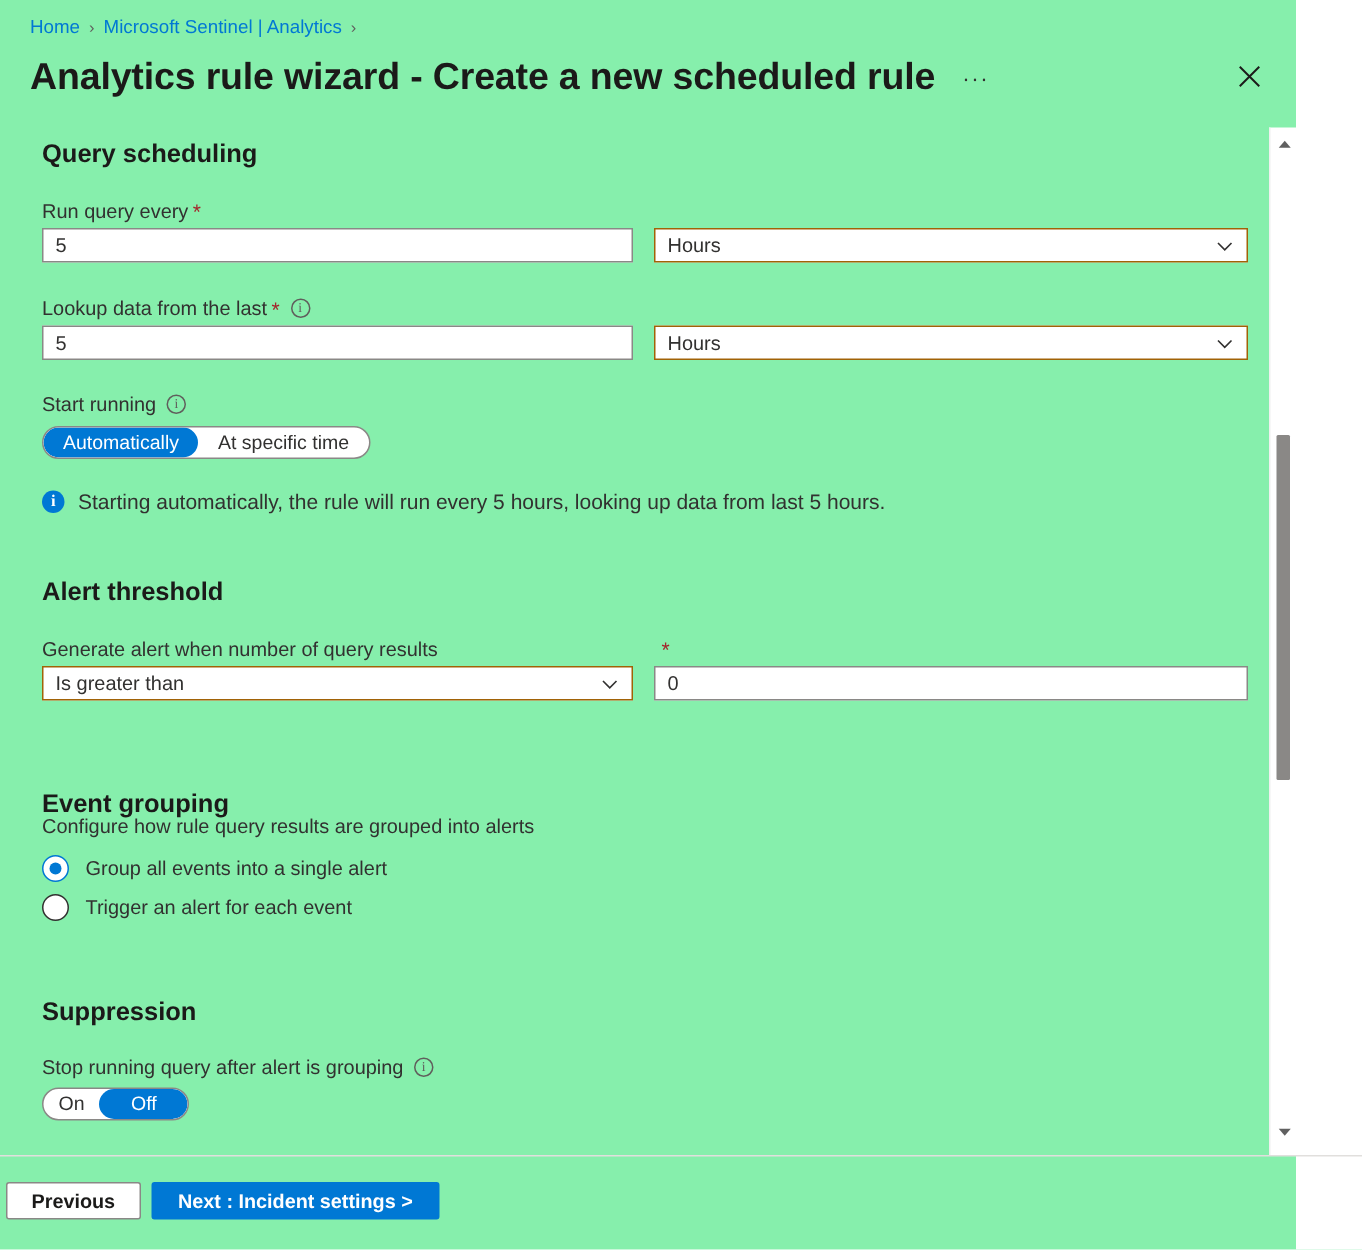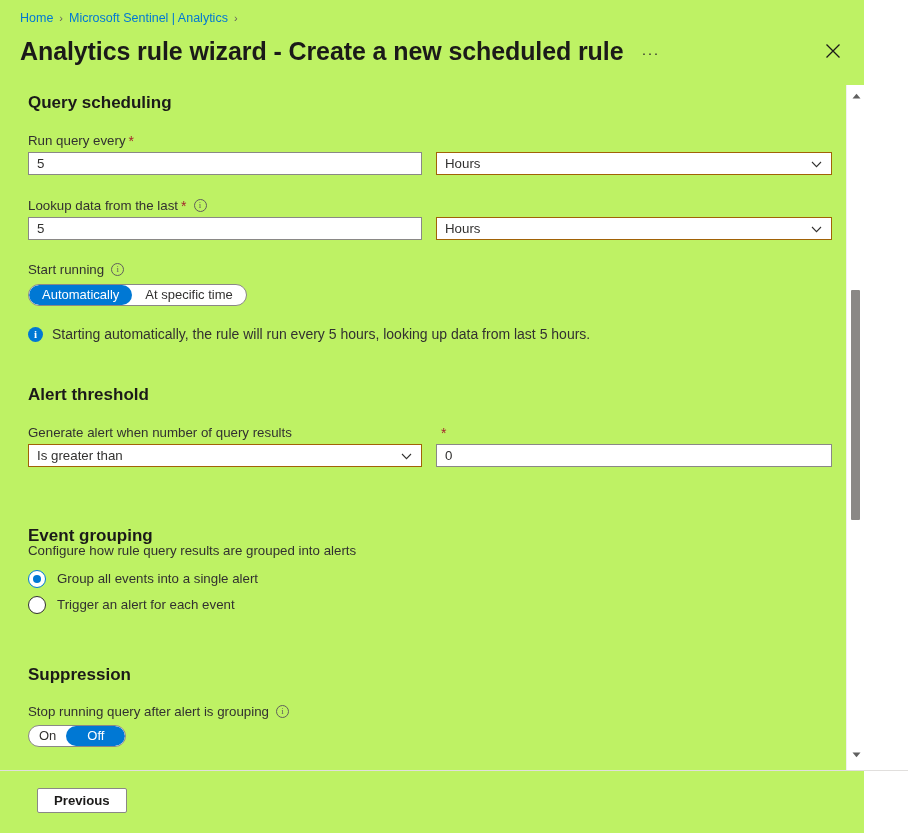--- a/index.html
+++ b/index.html
@@ -9,21 +9,21 @@
     background: #ffffff;
     font-family: "Liberation Sans", sans-serif;
     color: #1b1a19;
     overflow: hidden;
   }
 
   .page {
     position: relative;
     width: 864px;
     height: 833px;
-    background: #bef264;
+    background: #86efac;
   }
 
   
   .breadcrumb {
     position: absolute;
     left: 20px; top: 9px;
     font-size: 12.5px;
     line-height: 18px;
     white-space: nowrap;
     color: #0f6cbd;
@@ -260,21 +260,21 @@
   
   .footer-div {
     position: absolute;
     left: 0; top: 770px;
     width: 908px;
     height: 1px;
     background: #e1dfdd;
   }
   .footer {
     position: absolute;
-    left: 37px; top: 788px;
+    left: 4px; top: 788px;
     height: 26px;
     display: flex;
     gap: 7px;
   }
   .btn {
     font-size: 13.2px;
     font-weight: bold;
     height: 25px;
     line-height: 23px;
     padding: 0 16px;
@@ -433,15 +433,16 @@
     <div class="sb-arrow down">
       <svg width="9" height="6" viewBox="0 0 9 6">
           <path d="M0.5 0.5 L4.5 5.2 L8.5 0.5 Z" fill="#606060"></path>
         </svg>
     </div>
   </div>
 
   <div class="footer-div"></div>
   <div class="footer">
     <button class="btn">Previous</button>
+    <button class="btn primary">Next : Incident settings &gt;</button>
   </div>
 
 </div>
 
 </body></html>

